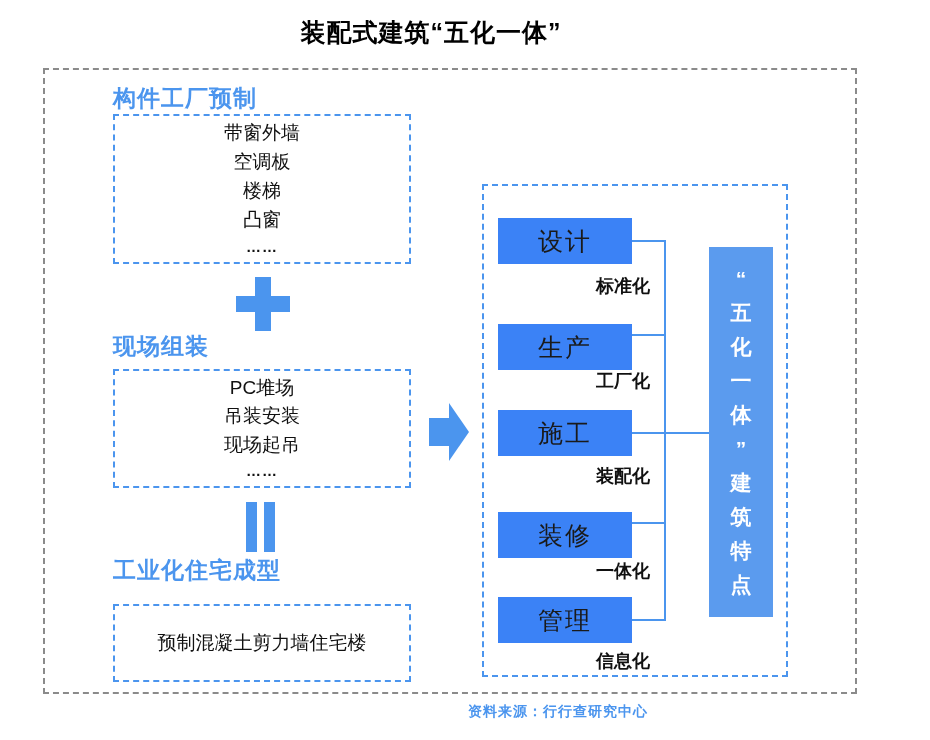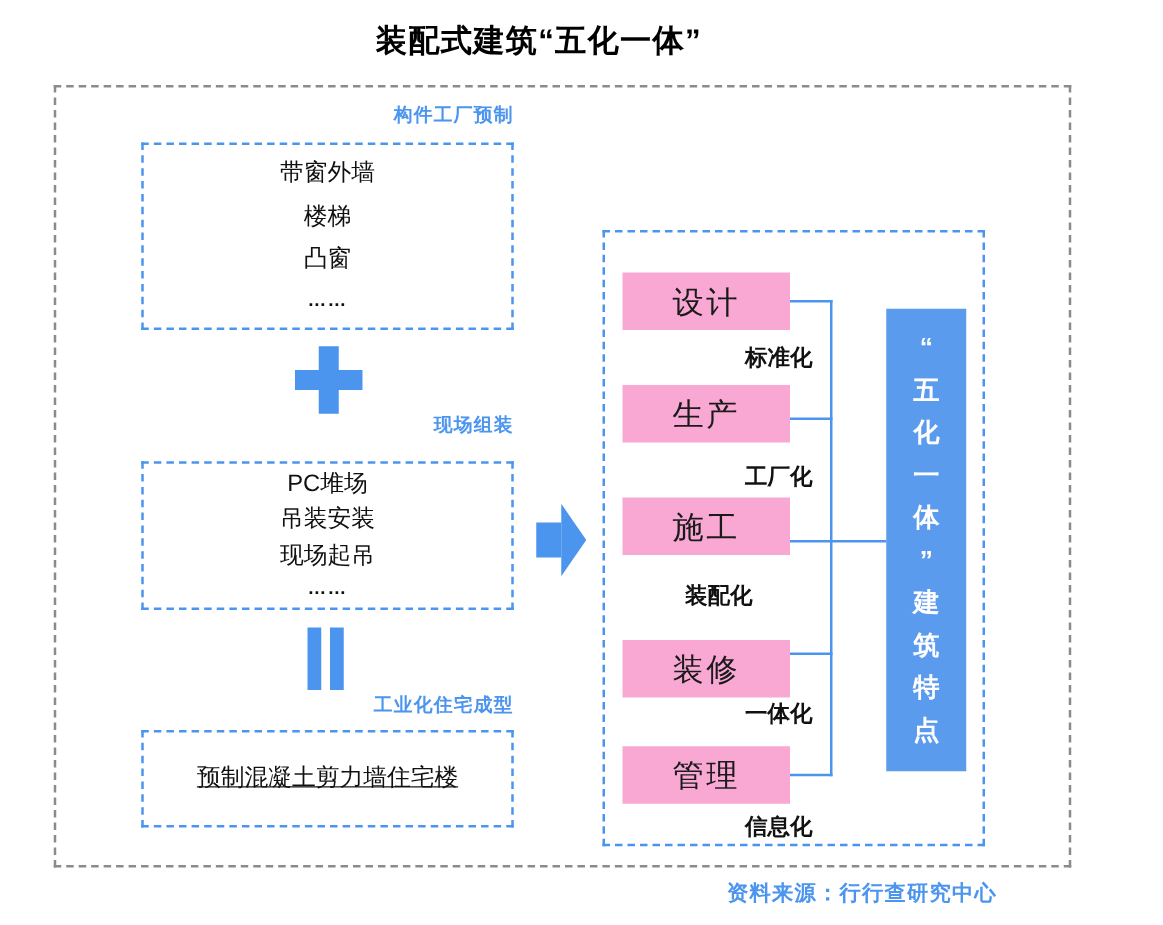--- a/index.html
+++ b/index.html
@@ -10,22 +10,22 @@
   .title{
     position:absolute;left:0;top:16px;width:862px;text-align:center;
     font-size:25px;font-weight:bold;color:#000;letter-spacing:1px;
   }
   .outer-frame{
     position:absolute;left:43px;top:68px;width:814px;height:626px;
     border:2px dashed #8b8b8b;box-sizing:border-box;
   }
   
   .lheading{
-    position:absolute;left:113px;width:298px;text-align:right;
-    font-size:15px;font-weight:bold;color:#4b95ee;letter-spacing:1px;
+    position:absolute;left:113px;width:298px;text-align:left;
+    font-size:23px;font-weight:bold;color:#4b95ee;letter-spacing:1px;
   }
   .lbox{
     position:absolute;left:113px;width:298px;box-sizing:border-box;
     border:2px dashed #4b95ee;text-align:center;
     display:flex;flex-direction:column;justify-content:space-evenly;
   }
   .litem{font-size:19px;color:#111;line-height:1.2;}
   .litem.dots{font-size:15px;font-weight:bold;letter-spacing:1px;}
   
   .plus-wrap{position:absolute;left:236px;top:277px;width:54px;height:54px;}
@@ -40,54 +40,55 @@
   .arrow-wrap{position:absolute;left:429px;top:403px;width:40px;height:58px;}
   .arrow-wrap .stem{position:absolute;left:0;top:15px;width:20px;height:28px;background:#4b95ee;}
   .arrow-wrap .head{position:absolute;left:20px;top:0;width:0;height:0;
     border-top:29px solid transparent;border-bottom:29px solid transparent;border-left:20px solid #4b95ee;}
   
   .right-frame{
     position:absolute;left:482px;top:184px;width:306px;height:493px;
     border:2px dashed #4b95ee;box-sizing:border-box;
   }
   .stage{
-    position:absolute;left:498px;width:134px;height:46px;background:#f9a8d4;
+    position:absolute;left:498px;width:134px;height:46px;background:#3b82f6;
     display:flex;align-items:center;justify-content:center;
     font-size:25px;color:#1a1a1a;letter-spacing:2px;
   }
   .slabel{
     position:absolute;left:500px;width:150px;text-align:right;
     font-size:18px;font-weight:600;color:#111;
   }
   .hline{position:absolute;height:2px;background:#4b95ee;}
   .vline{position:absolute;width:2px;background:#4b95ee;}
   .result-box{
     position:absolute;left:709px;top:247px;width:64px;height:370px;background:#5b9bee;
     display:flex;flex-direction:column;align-items:center;justify-content:center;
   }
   .result-box .ch{
     display:block;color:#ffffff;font-size:21px;font-weight:bold;line-height:34px;text-align:center;
   }
   .source{
-    position:absolute;left:492px;top:703px;width:395px;text-align:center;
-    font-size:17px;font-weight:bold;color:#4b95ee;letter-spacing:1px;
+    position:absolute;left:468px;top:703px;width:395px;text-align:left;
+    font-size:14px;font-weight:bold;color:#4b95ee;letter-spacing:1px;
   }
 </style>
 </head>
 <body>
 
 <div class="page">
 
   <div class="title">装配式建筑“五化一体”</div>
 
   <div class="outer-frame"></div>
 
   <div class="lheading" style="top:83px;">构件工厂预制</div>
   <div class="lbox" style="top:114px;height:150px;">
     <div class="litem">带窗外墙</div>
+    <div class="litem">空调板</div>
     <div class="litem">楼梯</div>
     <div class="litem">凸窗</div>
     <div class="litem dots">……</div>
   </div>
 
   <div class="plus-wrap">
     <div class="pv"></div>
     <div class="ph"></div>
   </div>
 
@@ -98,39 +99,39 @@
     <div class="litem">现场起吊</div>
     <div class="litem dots">……</div>
   </div>
 
   <div class="par-wrap">
     <div class="b1"></div>
     <div class="b2"></div>
   </div>
 
   <div class="lheading" style="top:555px;">工业化住宅成型</div>
-  <div class="lbox" style="top:584px;height:78px;text-decoration:underline;">
+  <div class="lbox" style="top:604px;height:78px;">
     <div class="litem">预制混凝土剪力墙住宅楼</div>
   </div>
 
   <div class="arrow-wrap">
     <div class="stem"></div>
     <div class="head"></div>
   </div>
 
   <div class="right-frame"></div>
 
   <div class="stage" style="top:218px;">设计</div>
   <div class="slabel" style="top:274px;">标准化</div>
 
-  <div class="stage" style="top:308px;">生产</div>
+  <div class="stage" style="top:324px;">生产</div>
   <div class="slabel" style="top:369px;">工厂化</div>
 
-  <div class="stage" style="top:398px;font-family:Liberation Serif, serif;">施工</div>
-  <div class="slabel" style="top:464px;text-align:center;">装配化</div>
+  <div class="stage" style="top:410px;font-family:Liberation Serif, serif;">施工</div>
+  <div class="slabel" style="top:464px;">装配化</div>
 
   <div class="stage" style="top:512px;">装修</div>
   <div class="slabel" style="top:559px;">一体化</div>
 
   <div class="stage" style="top:597px;">管理</div>
   <div class="slabel" style="top:649px;">信息化</div>
 
   <div class="hline" style="left:632px;top:240px;width:34px;"></div>
   <div class="hline" style="left:632px;top:334px;width:34px;"></div>
   <div class="hline" style="left:632px;top:432px;width:77px;"></div>

